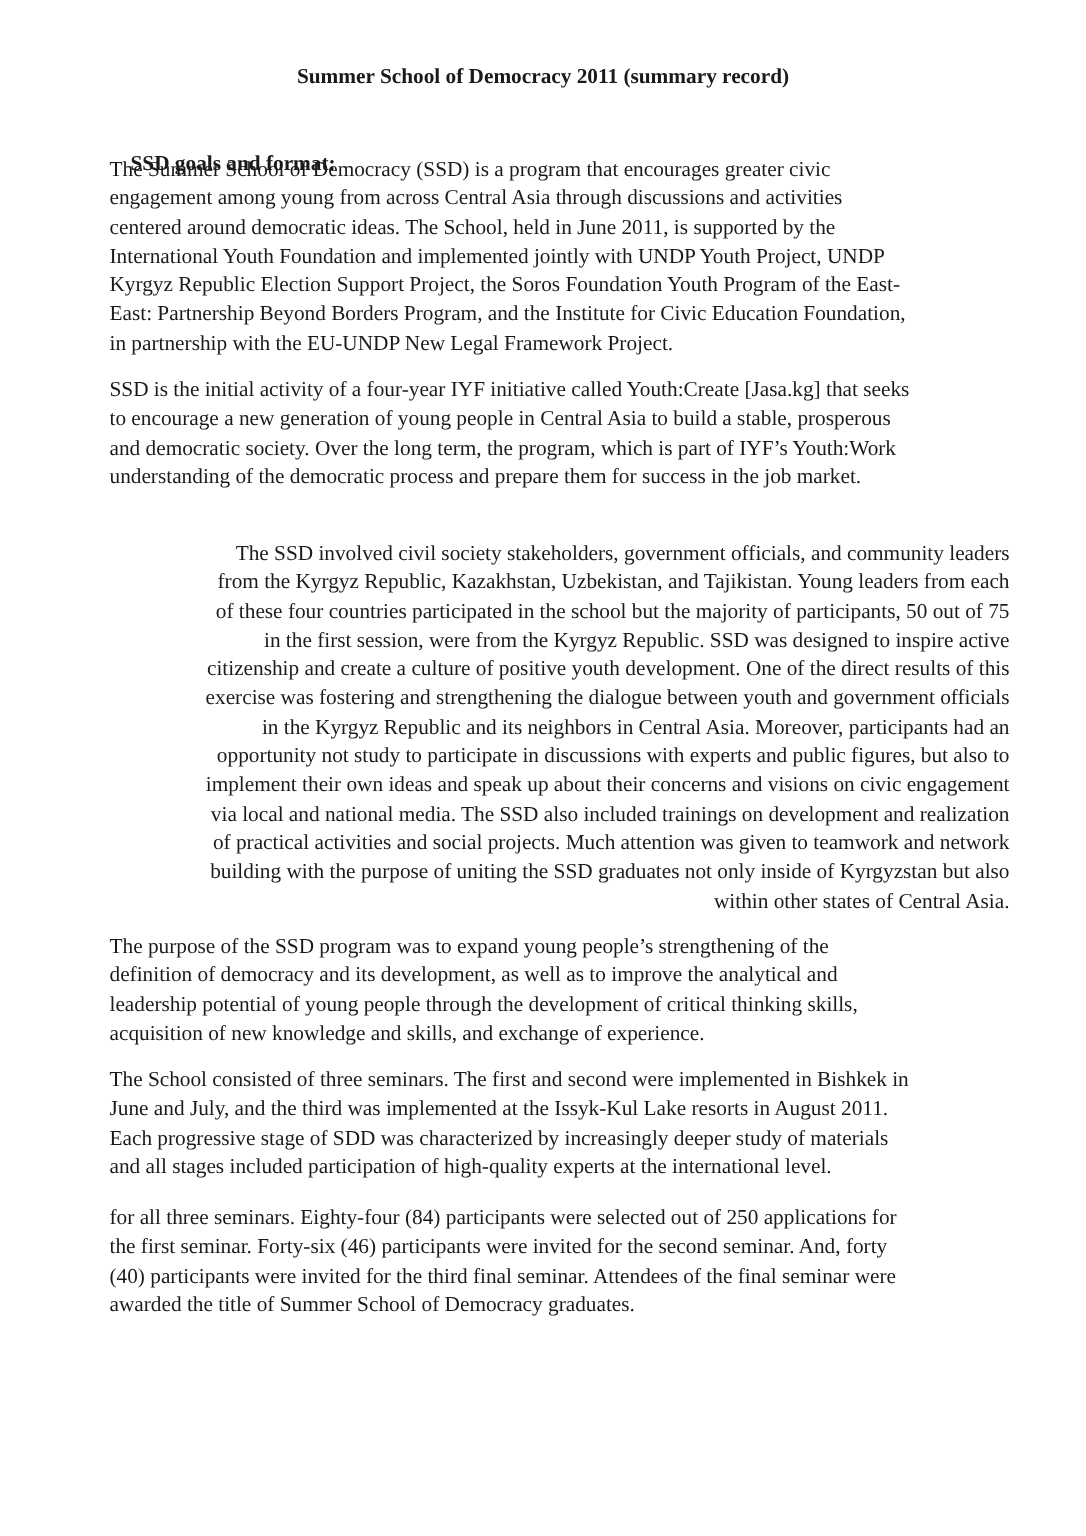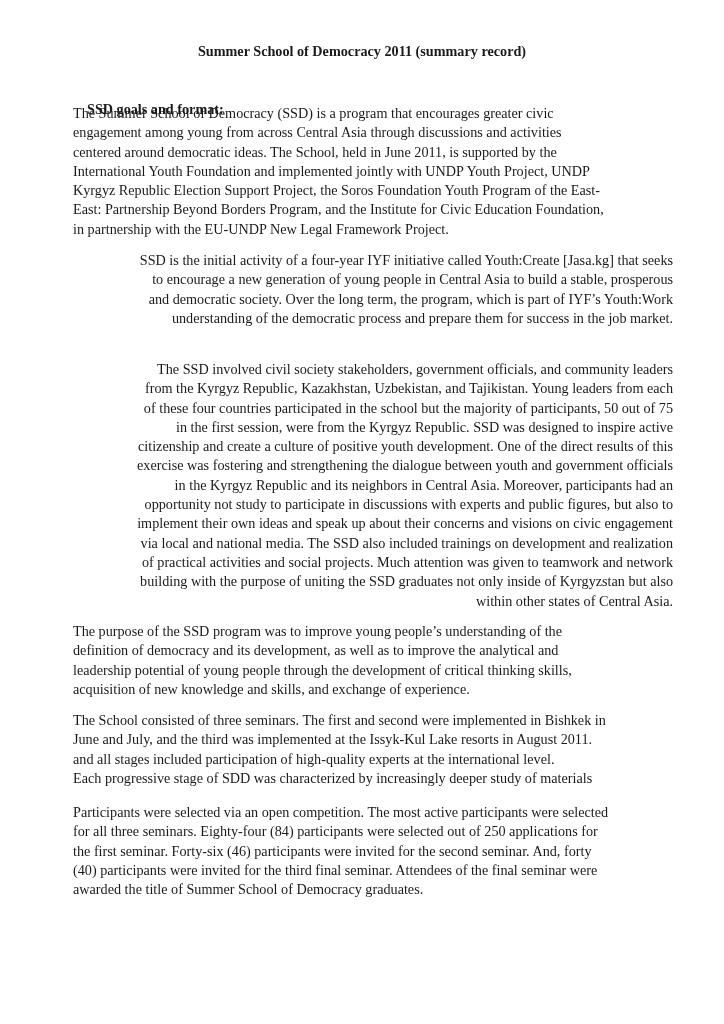--- a/index.html
+++ b/index.html
@@ -68,21 +68,21 @@
   <div class="para" style="top:104px;">
     <span class="line">The Summer School of Democracy (SSD) is a program that encourages greater civic</span>
     <span class="line">engagement among young from across Central Asia through discussions and activities</span>
     <span class="line">centered around democratic ideas.   The School, held in June 2011, is supported by the</span>
     <span class="line">International Youth Foundation and implemented jointly with UNDP Youth Project, UNDP</span>
     <span class="line">Kyrgyz Republic Election Support Project, the Soros Foundation Youth Program of the East-</span>
     <span class="line">East: Partnership Beyond Borders Program, and the Institute for Civic Education Foundation,</span>
     <span class="line">in partnership with the EU-UNDP New Legal Framework Project.</span>
   </div>
 
-  <div class="para" style="top:251px;text-align:right;">
+  <div class="para" style="top:251px;">
     <span class="line">SSD is the initial activity of a four-year IYF initiative called Youth:Create [Jasa.kg] that seeks</span>
     <span class="line">to encourage a new generation of young people in Central Asia to build a stable, prosperous</span>
     <span class="line">and democratic society.  Over the long term, the program, which is part of IYF’s Youth:Work</span>
     <span class="line">understanding of the democratic process and prepare them for success in the job market.</span>
   </div>
 
   <div class="para" style="top:360px;text-align:right;">
     <span class="line">The SSD involved civil society stakeholders, government officials, and community leaders</span>
     <span class="line">from the Kyrgyz Republic, Kazakhstan, Uzbekistan, and Tajikistan. Young leaders from each</span>
     <span class="line">of these four countries participated in the school but the majority of participants, 50 out of 75</span>
@@ -92,34 +92,33 @@
     <span class="line">in the Kyrgyz Republic and its neighbors in Central Asia. Moreover, participants had an</span>
     <span class="line">opportunity not study to participate in discussions with experts and public figures, but also to</span>
     <span class="line">implement their own ideas and speak up about their concerns and visions on civic engagement</span>
     <span class="line">via local and national media. The SSD also included trainings on development and realization</span>
     <span class="line">of practical activities and social projects. Much attention was given to teamwork and network</span>
     <span class="line">building with the purpose of uniting the SSD graduates not only inside of Kyrgyzstan but also</span>
     <span class="line">within other states of Central Asia.</span>
   </div>
 
   <div class="para" style="top:622px;">
-    <span class="line">The purpose of the SSD program was to improve young people’s understanding of the</span>
+    <span class="line">The purpose of the SSD program was to expand young people’s strengthening of the</span>
     <span class="line">definition of democracy and its development, as well as to improve the analytical and</span>
     <span class="line">leadership potential of young people through the development of critical thinking skills,</span>
     <span class="line">acquisition of new knowledge and skills, and exchange of experience.</span>
   </div>
 
   <div class="para" style="top:711px;">
     <span class="line">The School consisted of three seminars. The first and second were implemented in Bishkek in</span>
     <span class="line">June and July, and the third was implemented at the Issyk-Kul Lake resorts in August 2011.</span>
+    <span class="line">Each progressive stage of SDD was characterized by increasingly deeper study of materials</span>
     <span class="line">and all stages included participation of high-quality experts at the international level.</span>
-    <span class="line">Each progressive stage of SDD was characterized by increasingly deeper study of materials</span>
   </div>
 
   <div class="para" style="top:803px;">
-    <span class="line">Participants were selected via an open competition. The most active participants were selected</span>
     <span class="line">for all three seminars. Eighty-four (84) participants were selected out of 250 applications for</span>
     <span class="line">the first seminar. Forty-six (46) participants were invited for the second seminar. And, forty</span>
     <span class="line">(40) participants were invited for the third final seminar. Attendees of the final seminar were</span>
     <span class="line">awarded the title of Summer School of Democracy graduates.</span>
   </div>
 
 </div>
 
 </body></html>

